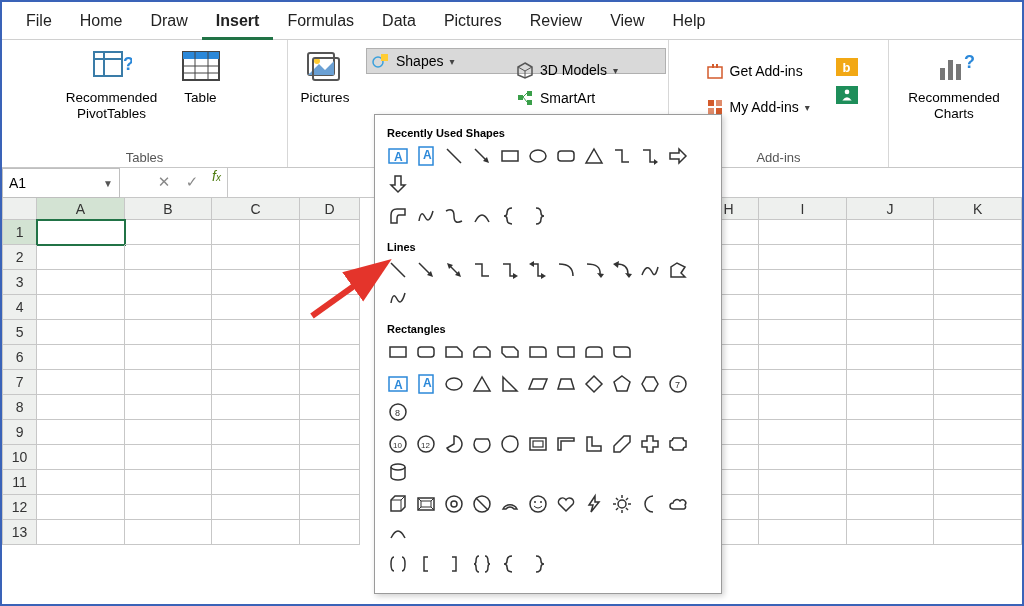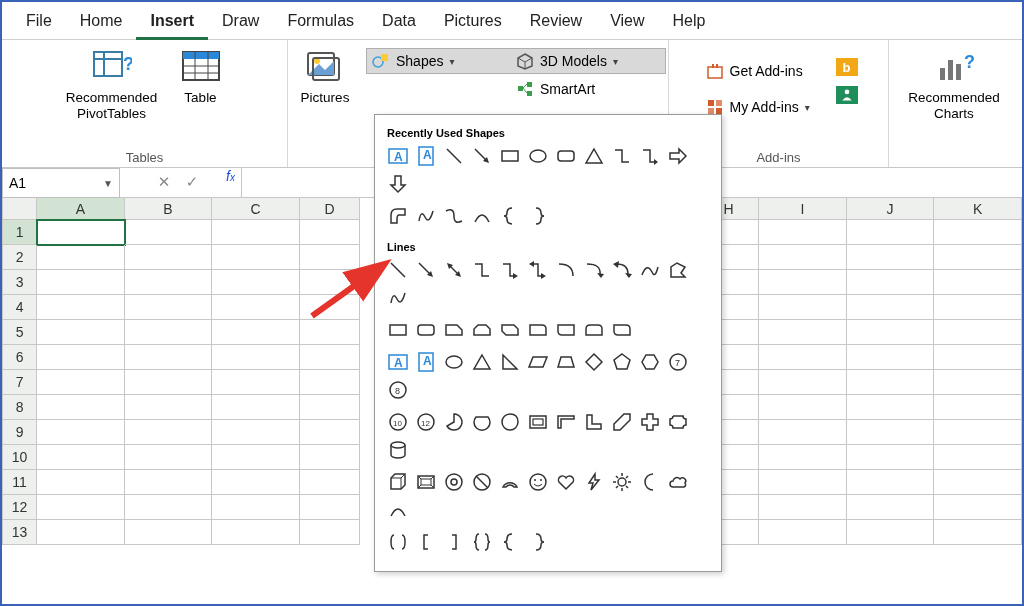--- a/index.html
+++ b/index.html
@@ -16,21 +16,21 @@
   .big-btn span { font-size: 13.5px; text-align: center; line-height: 16px; }
   .small-btn-row { display: flex; align-items: center; gap: 6px; font-size: 14px; padding: 2px 6px; cursor: pointer; height: 26px; }
   .small-btn-row.pressed { background: #d9d9d9; box-shadow: inset 0 0 0 1px #b0b0b0; }
   .vstack { display: flex; flex-direction: column; gap: 2px; padding-top: 4px; }
   .mini-ico { width: 18px; height: 18px; flex: 0 0 18px; }
   .chev { font-size: 10px; color: #444; }
   .namebox-row { display: flex; align-items: flex-start; height: 30px; border-bottom: 1px solid #c7c7c7; }
   .namebox { width: 118px; height: 30px; border: 1px solid #bfbfbf; display: flex; align-items: center; padding: 0 6px; font-size: 14px; justify-content: space-between; }
   .namebox .dd { font-size: 10px; color: #555; }
   .fx-btn { width: 28px; height: 28px; display: flex; align-items: center; justify-content: center; color: #888; font-size: 15px; }
-  .fx-label { font-style: italic; font-size: 14px; color: #1d4ed8; padding: 0 6px; margin-left: 14px; }
+  .fx-label { font-style: italic; font-size: 14px; color: #4d7c0f; padding: 0 6px; }
   .formula-bar { flex: 1; height: 30px; border-left: 1px solid #c7c7c7; padding: 0 8px; font-size: 14px; }
   .grid { position: relative; }
   .col-headers { display: flex; height: 22px; }
   .corner { width: 36px; border: 1px solid #c7c7c7; border-top: none; background: #eef0ee; }
   .col-h { width: 90px; border: 1px solid #c7c7c7; border-left: none; border-top: none; text-align: center; font-size: 14px; color: #333; background: #eef0ee; line-height: 22px; }
   .col-h.sel { background: #d3e3d3; }
   .row { display: flex; height: 25px; }
   .row-h { width: 36px; border: 1px solid #c7c7c7; border-top: none; text-align: center; font-size: 14px; color: #333; background: #eef0ee; line-height: 25px; }
   .row-h.sel { background: #d3e3d3; }
   .cell { width: 90px; border: 1px solid #c7c7c7; border-left: none; border-top: none; }
@@ -42,22 +42,22 @@
   .shape-ico svg { width: 22px; height: 22px; }
   .scroll-tri { position: absolute; right: -16px; top: 4px; width: 16px; height: 16px; background:#e8e8e8; display:flex;align-items:center;justify-content:center;font-size:9px;color:#555;border:1px solid #bbb;}
   .arrow-overlay { position: absolute; left: 300px; top: 254px; z-index: 60; pointer-events: none; }
 </style>
 </head>
 <body>
 
 <div class="tabs">
   <div class="tab">File</div>
   <div class="tab">Home</div>
+  <div class="tab">Draw</div>
   <div class="tab active">Insert</div>
-  <div class="tab">Draw</div>
   <div class="tab">Formulas</div>
   <div class="tab">Data</div>
   <div class="tab">Pictures</div>
   <div class="tab">Review</div>
   <div class="tab">View</div>
   <div class="tab">Help</div>
 </div>
 
 <div class="ribbon">
 
@@ -111,21 +111,21 @@
             <svg viewBox="0 0 18 18">
                 <circle cx="6" cy="10" r="5" fill="none" stroke="#3aa0dc" stroke-width="1.5"></circle>
                 <rect x="9" y="2" width="7" height="7" fill="#ffcc33"></rect>
               </svg>
           </span>
           <span>Shapes</span>
           <span class="chev">▾</span>
         </div>
         <div style="height:26px"></div>
       </div>
-      <div class="vstack" style="position:absolute;left:222px;top:4px">
+      <div class="vstack" style="position:absolute;left:222px;top:13px">
         <div class="small-btn-row">
           <span class="mini-ico">
             <svg viewBox="0 0 18 18">
                 <polygon points="9,2 16,6 16,14 9,17 2,14 2,6" fill="none" stroke="#555" stroke-width="1.5"></polygon>
                 <polyline points="2,6 9,10 16,6" fill="none" stroke="#555"></polyline>
                 <line x1="9" y1="10" x2="9" y2="17" stroke="#555"></line>
               </svg>
           </span>
           <span>3D Models</span>
           <span class="chev">▾</span>
@@ -558,20 +558,21 @@
           <path d="M4 18 L4 8 L10 4 L18 8 L14 14 L18 18 Z" stroke="#333" fill="none" stroke-width="1.5"></path>
         </svg>
       </div>
     <div class="shape-ico">
         <svg viewBox="0 0 22 22">
           <path d="M4 16 Q6 4 10 12 Q14 20 18 6" stroke="#333" fill="none" stroke-width="1.5"></path>
         </svg>
       </div>
   </div>
 
+  <div class="dd-section">Rectangles</div>
   <div class="dd-row">
     <div class="shape-ico">
         <svg viewBox="0 0 22 22">
           <rect x="3" y="6" width="16" height="10" stroke="#333" fill="none" stroke-width="1.5"></rect>
         </svg>
       </div>
     <div class="shape-ico">
         <svg viewBox="0 0 22 22">
           <rect x="3" y="6" width="16" height="10" rx="3" stroke="#333" fill="none" stroke-width="1.5"></rect>
         </svg>

